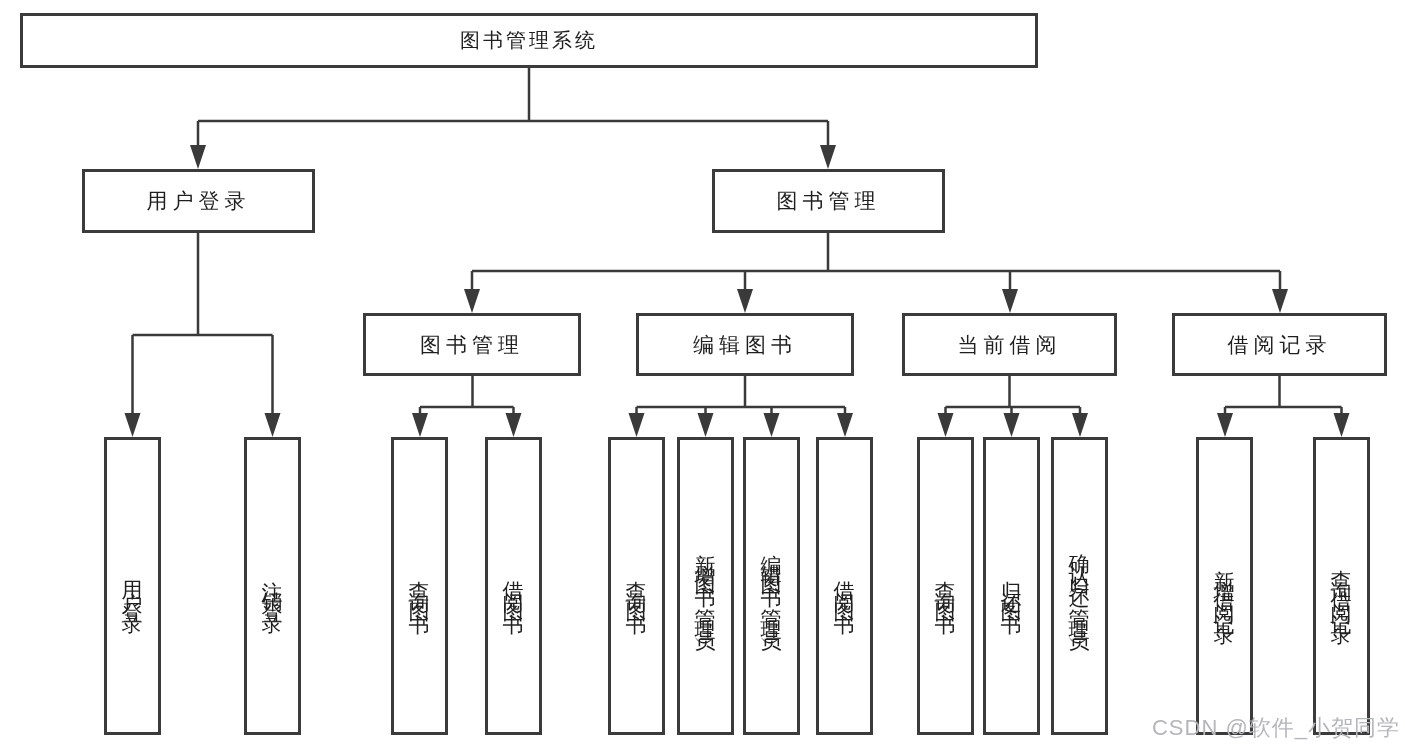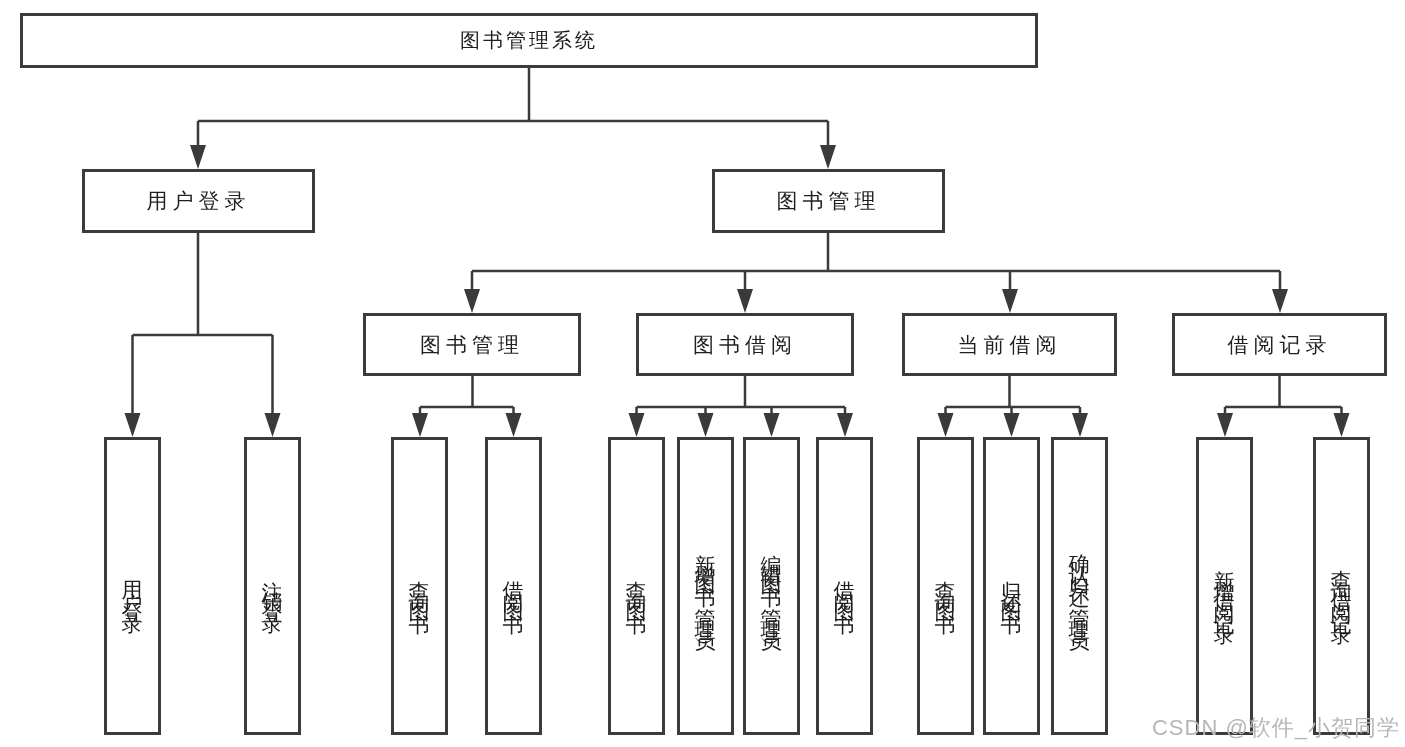--- a/index.html
+++ b/index.html
@@ -86,21 +86,21 @@
     <span>用户登录</span>
   </div>
   <div class="box l1-box" style="left:712px;top:169px;width:233px;height:64px;">
     <span>图书管理</span>
   </div>
 
   <div class="box l2-box" style="left:363px;top:313px;width:218px;height:63px;">
     <span>图书管理</span>
   </div>
   <div class="box l2-box" style="left:636px;top:313px;width:218px;height:63px;">
-    <span>图书借阅</span>
+    <span>编辑图书</span>
   </div>
   <div class="box l2-box" style="left:902px;top:313px;width:215px;height:63px;">
     <span>当前借阅</span>
   </div>
   <div class="box l2-box" style="left:1172px;top:313px;width:215px;height:63px;justify-content:center;">
     <span>借阅记录</span>
   </div>
 
   <div class="box leaf" style="left:104px;top:437px;width:57px;height:298px;">
     <span>用户登录</span>

